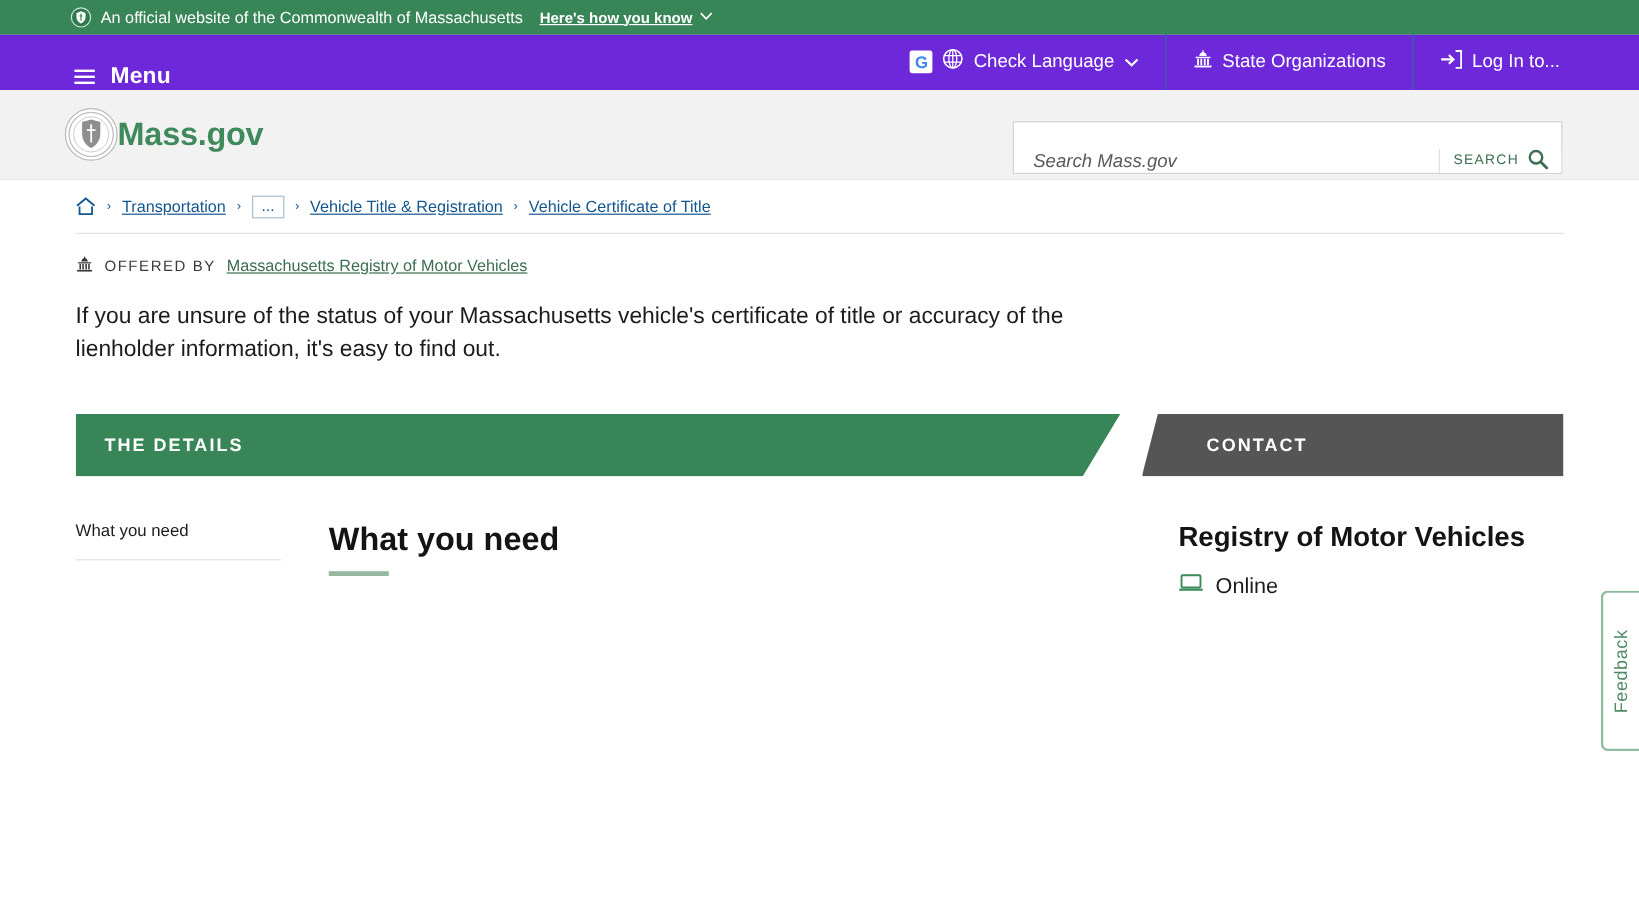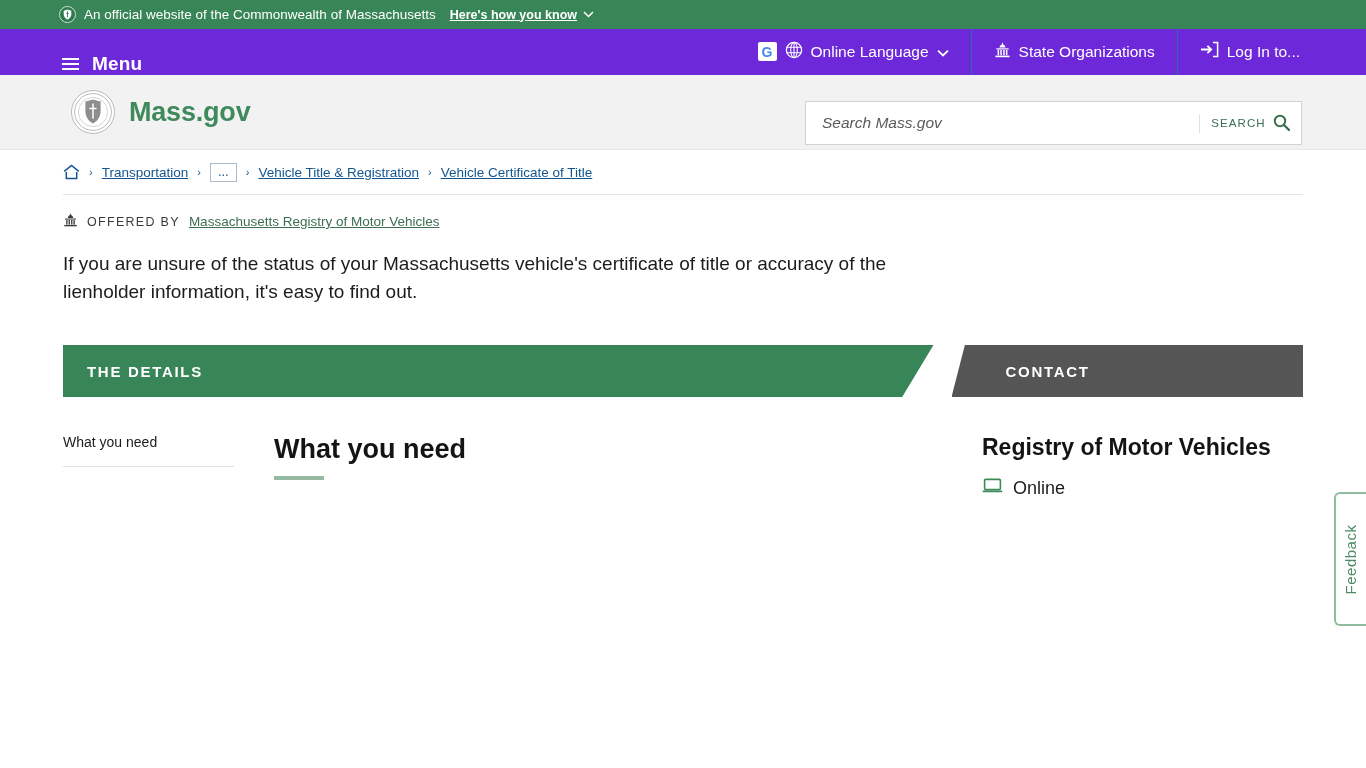--- a/index.html
+++ b/index.html
@@ -78,33 +78,33 @@
   .login-pad { padding-right: 66px; }
 
   
   .logo-band {
     height: 75px;
     background: #f2f2f2;
     display: flex;
     align-items: center;
     border-bottom: 1px solid #e8e8e8;
   }
-  .brand { display: flex; align-items: center; gap: 14px; padding-left: 71px; cursor: pointer; }
+  .brand { display: flex; align-items: center; padding-left: 54px; cursor: pointer; }
   .seal {
     width: 44px; height: 44px; border-radius: 50%;
     border: 1px solid #b9b9b9; background: #ffffff;
     display:flex; align-items:center; justify-content:center;
     flex: none;
   }
   .brand-name { font-size: 27px; font-weight: bold; color: #3f8a5c; letter-spacing: -.2px; }
 
   .search-wrap {
     margin-left: auto; margin-right: 64px;
-    display: flex; align-items: center;
-    width: 497px; height: 44px;
+    display: flex; align-items: flex-end;
+    width: 458px; height: 44px;
     background: #ffffff;
     border: 1px solid #d2d2d2;
     margin-top: 22px;
   }
   .search-input {
     flex: 1; border: none; outline: none;
     padding: 0 16px;
     font-family: "Liberation Sans", sans-serif;
     font-size: 15.5px; font-style: italic; color: #545454;
     background: transparent;
@@ -267,21 +267,21 @@
   <div class="nav-right">
     <div class="nav-item">
       <span class="gtile">G</span>
       <span class="nav-icon">
         <svg width="18" height="18" viewBox="0 0 18 18" aria-hidden="true">
           <circle cx="9" cy="9" r="7.6" stroke="#ffffff" stroke-width="1.3" fill="none"></circle>
           <ellipse cx="9" cy="9" rx="3.3" ry="7.6" stroke="#ffffff" stroke-width="1.1" fill="none"></ellipse>
           <path d="M1.6 6.3 H16.4 M1.6 11.7 H16.4 M9 1.4 V16.6" stroke="#ffffff" stroke-width="1.1"></path>
         </svg>
       </span>
-      <span>Online Language</span>
+      <span>Check Language</span>
       <span>
         <svg width="12" height="8" viewBox="0 0 12 8" aria-hidden="true">
             <path d="M1 1.6 L6 6.4 L11 1.6" stroke="#ffffff" stroke-width="1.8" fill="none"></path>
           </svg>
       </span>
     </div>
 
     <div class="nav-sep"></div>
 
     <div class="nav-item">

